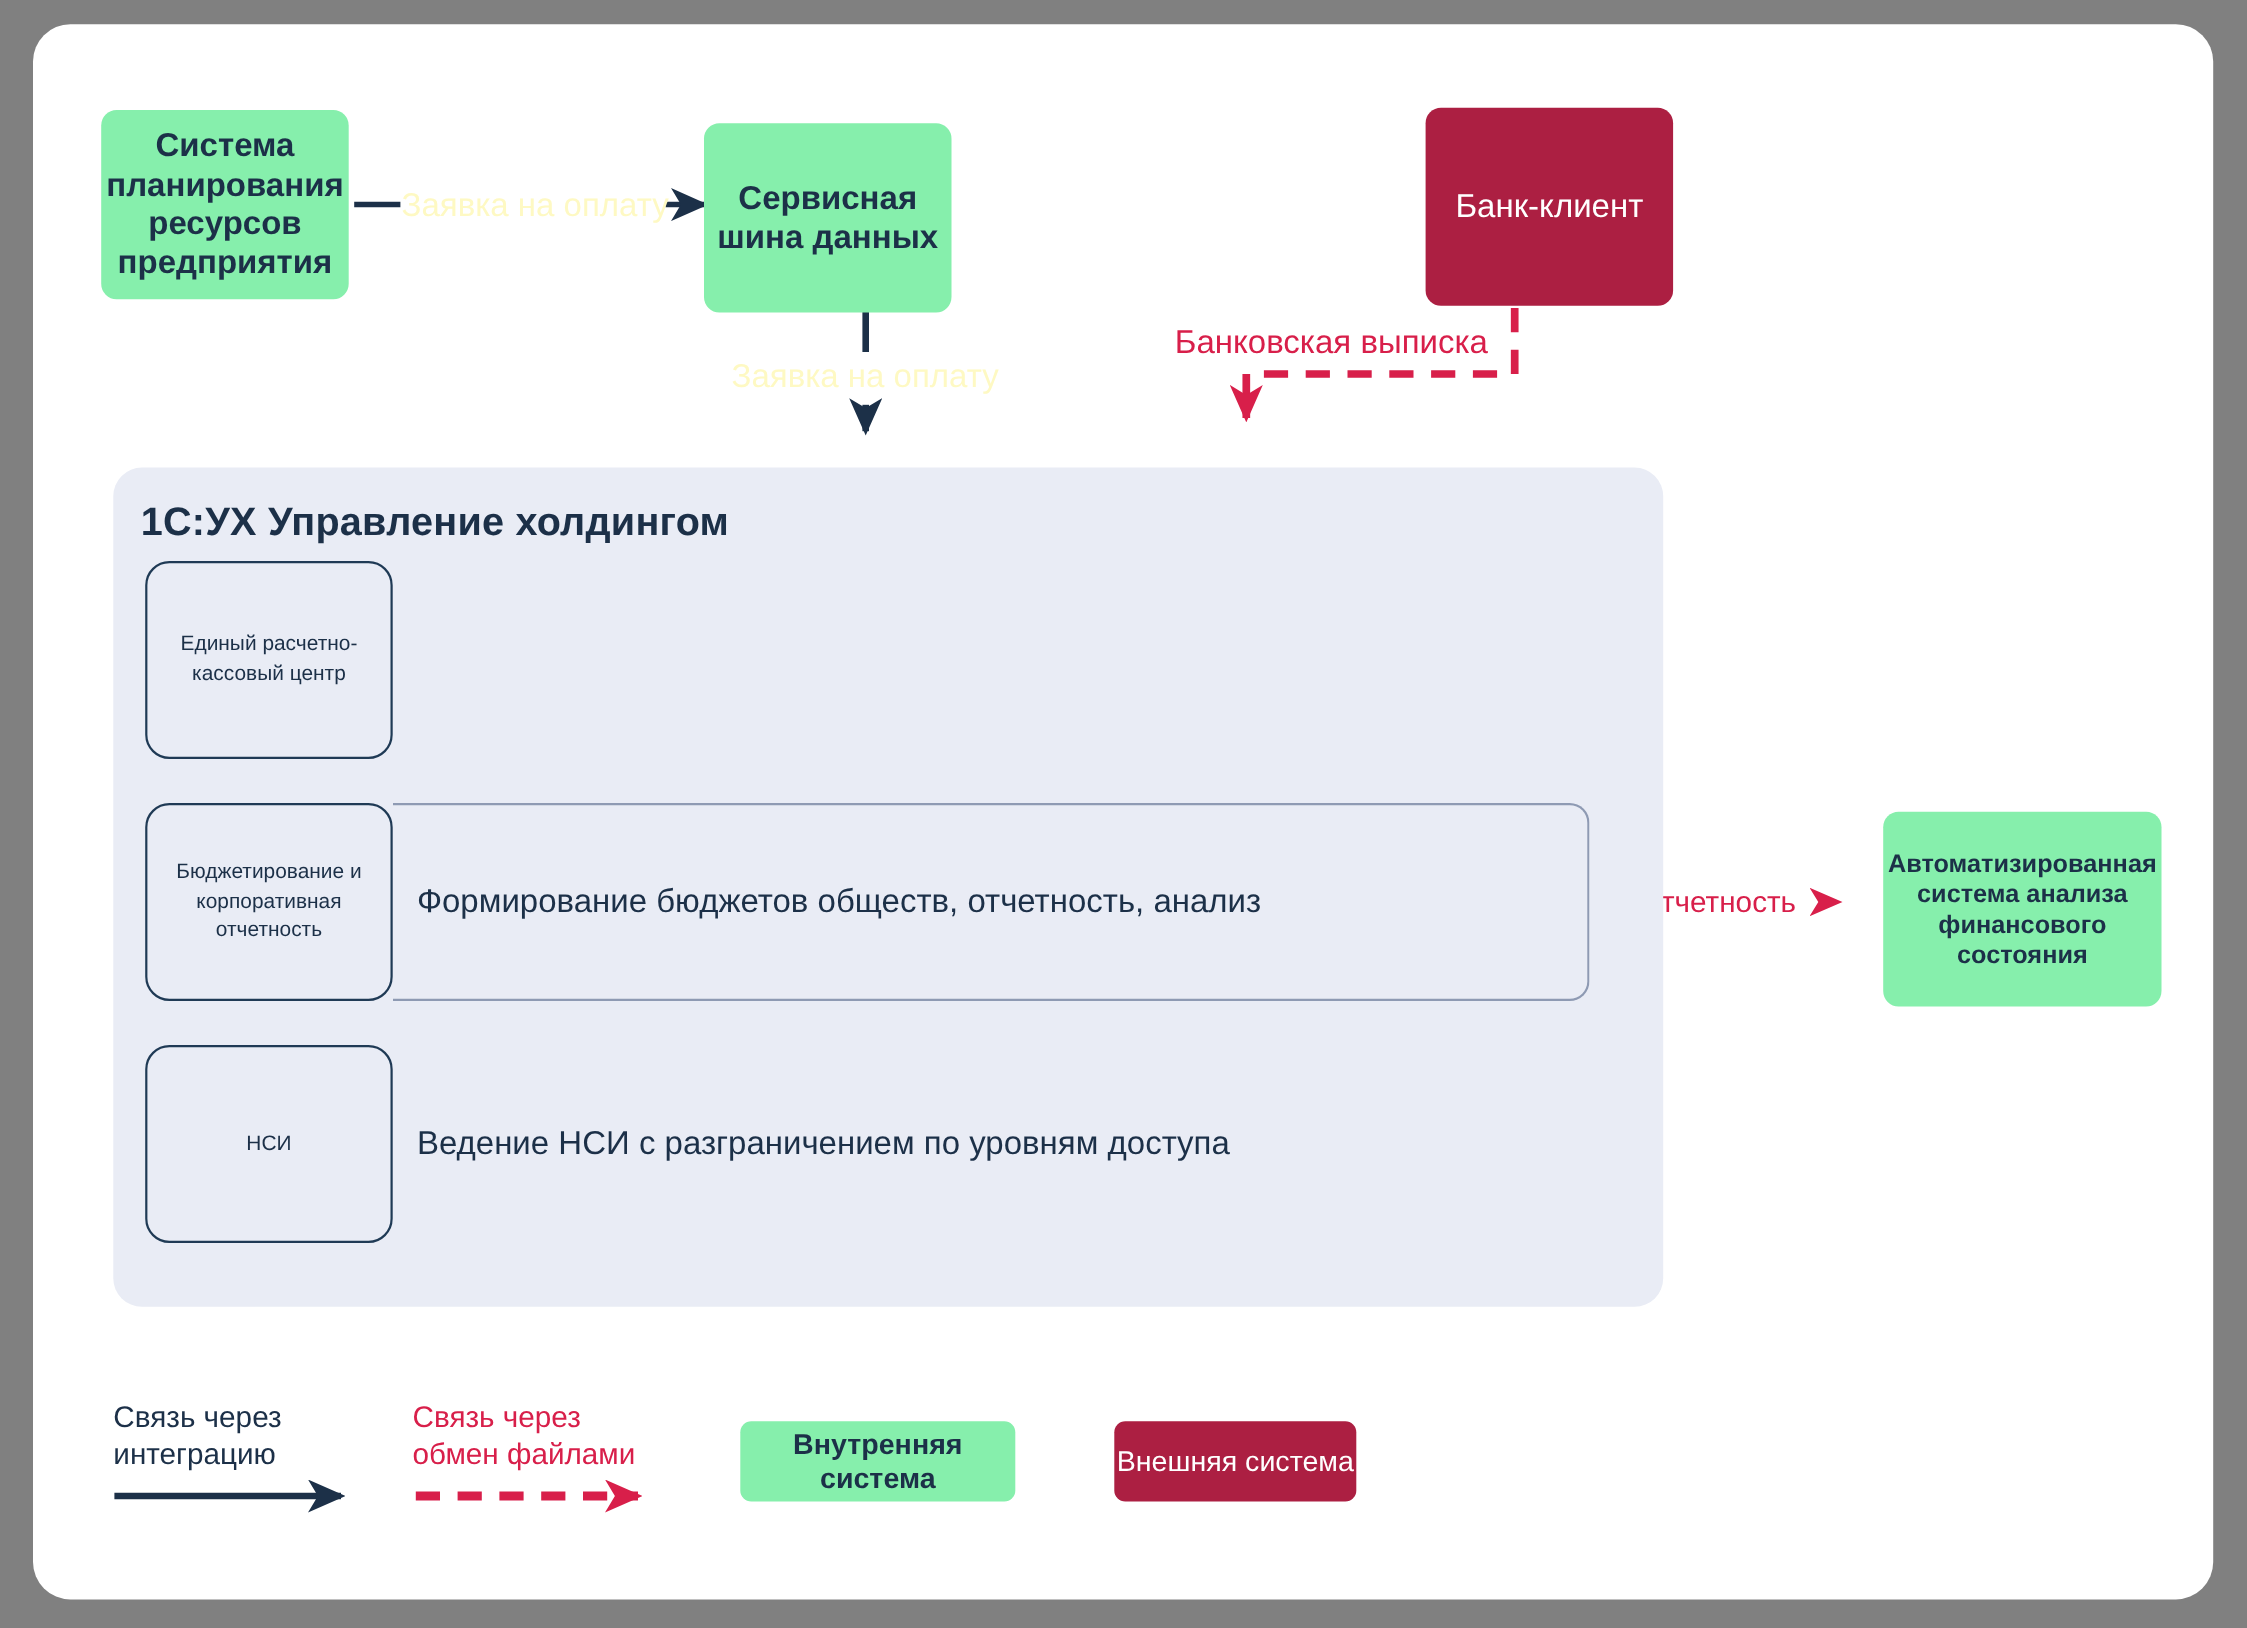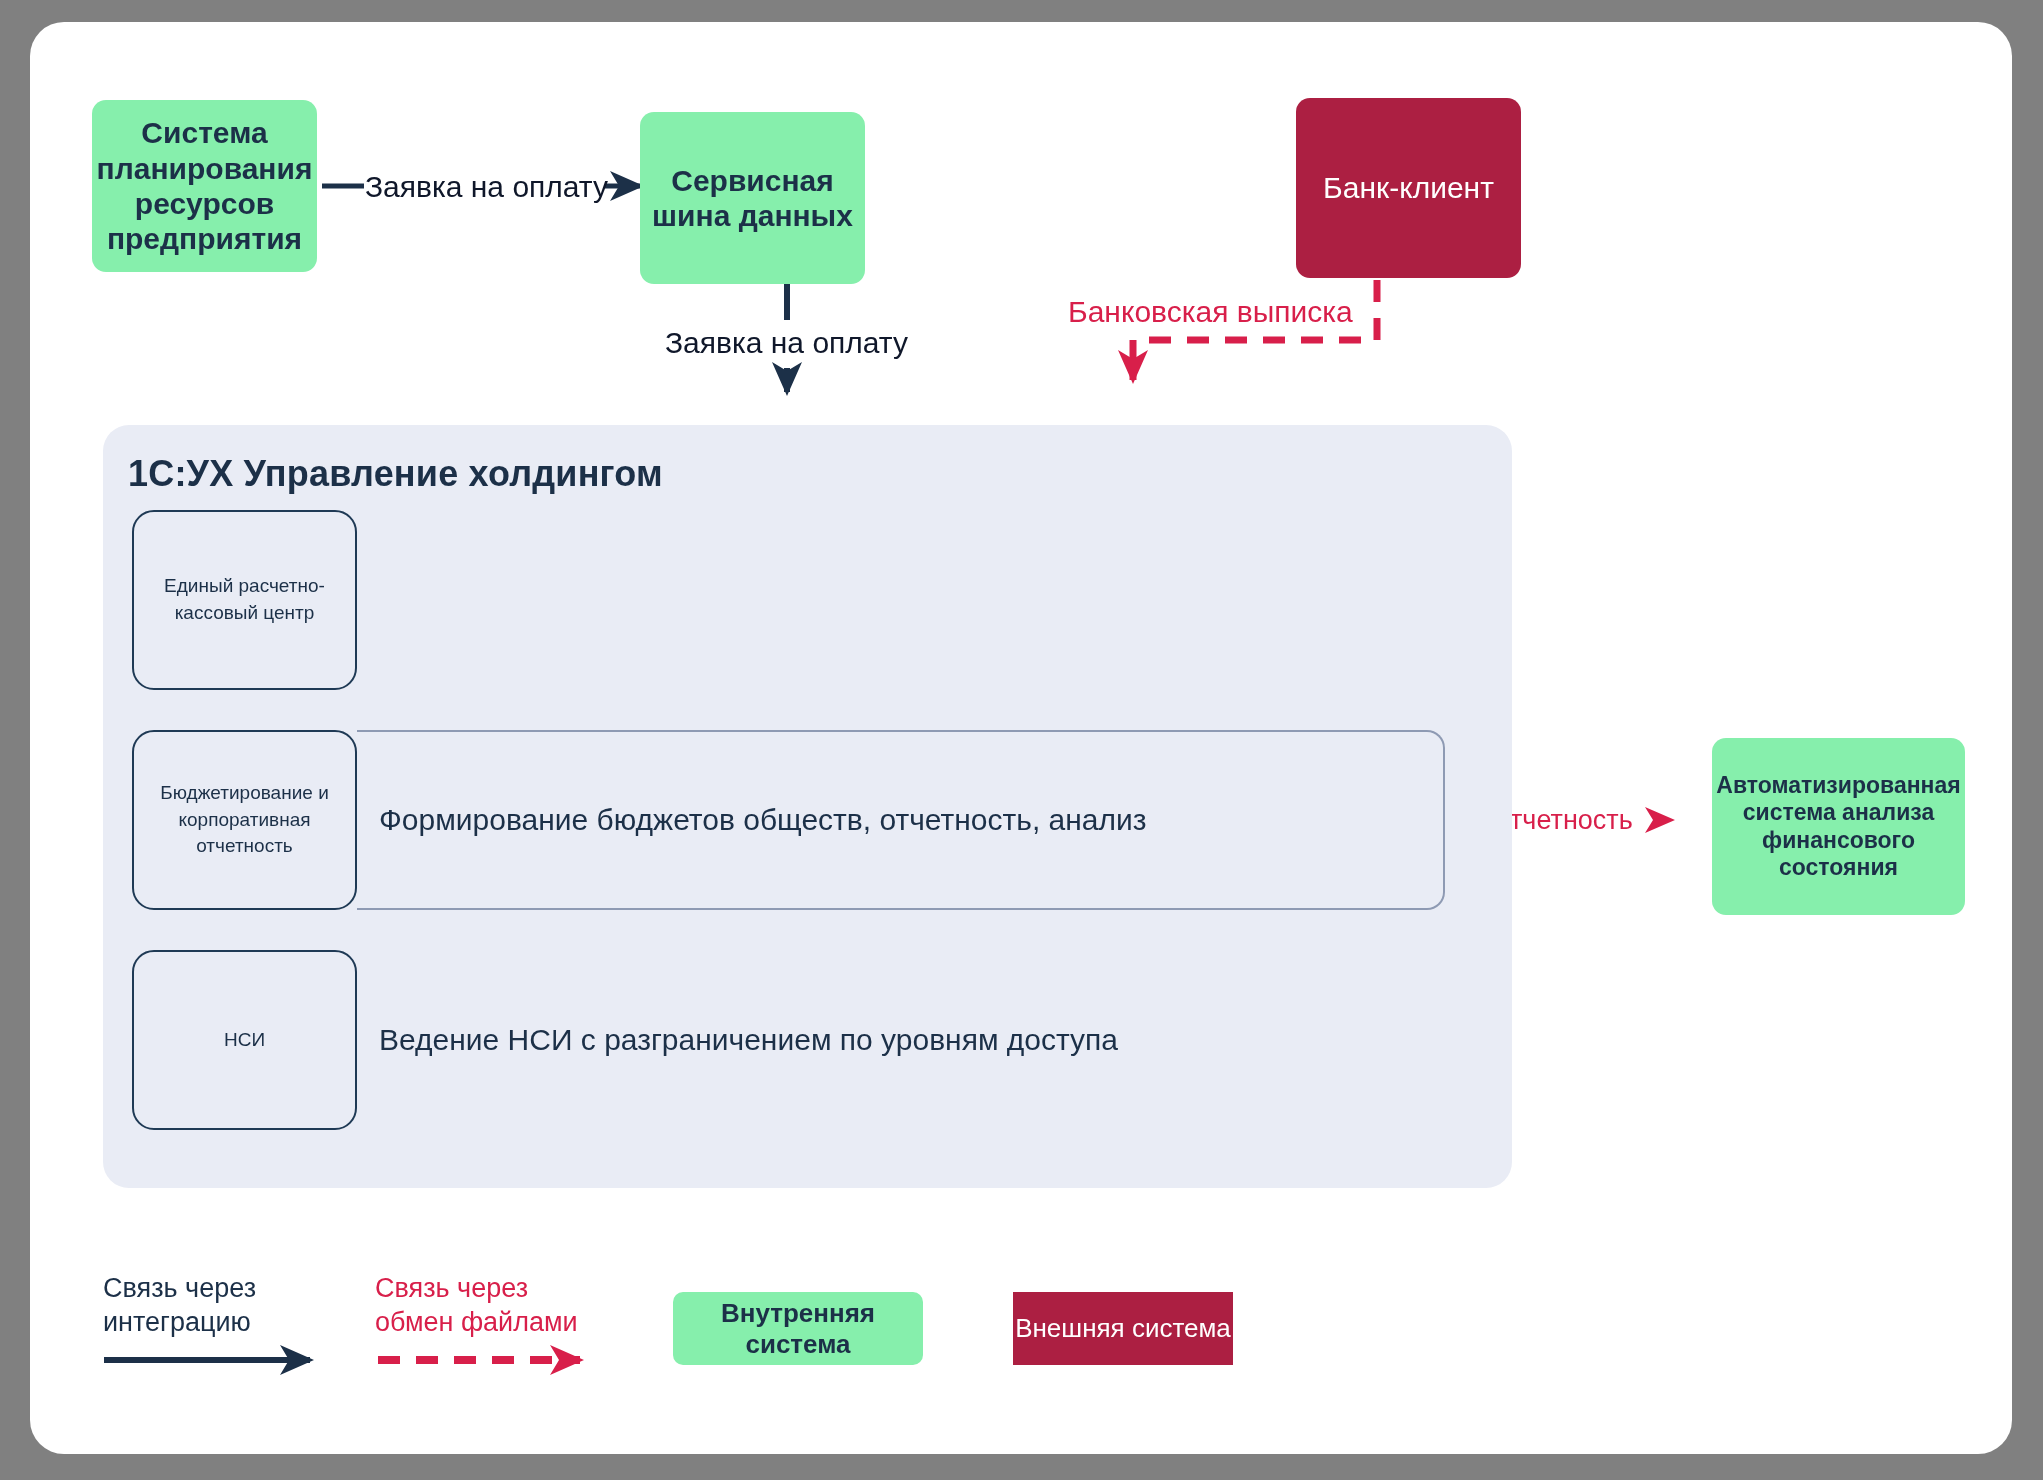--- a/index.html
+++ b/index.html
@@ -130,21 +130,21 @@
     position: absolute;
     left: 0; top: 0;
     width: 2043px;
     height: 1480px;
     pointer-events: none;
   }
   .lbl {
     position: absolute;
     white-space: nowrap;
     font-size: 30px;
-    color: #0f172a;
+    color: #fef9c3;
   }
   .lbl-red { color: #d81f4a; }
 
   #lbl-req-1 { left: 365px; top: 170px; }
   #lbl-req-2 { left: 665px; top: 326px; }
   #lbl-bank-stmt { left: 1068px; top: 295px; }
   #lbl-report { left: 1489px; top: 805px; font-size: 27px; }
 
   
   .legend-label {
@@ -156,21 +156,21 @@
     white-space: pre-line;
   }
   #legend-integration-label { left: 103px; top: 1272px; }
   #legend-file-label { left: 375px; top: 1272px; color: #d81f4a; }
   #legend-internal-box {
     left: 673px; top: 1292px; width: 250px; height: 73px;
     font-size: 26px; border-radius: 10px;
   }
   #legend-external-box {
     left: 1013px; top: 1292px; width: 220px; height: 73px;
-    font-size: 26px; border-radius: 0;
+    font-size: 26px; border-radius: 10px;
   }
 </style>
 </head>
 <body>
 
 <div id="stage">
   <div id="card"></div>
 
   <svg class="svg-layer" viewBox="0 0 2043 1480">
     <defs>

